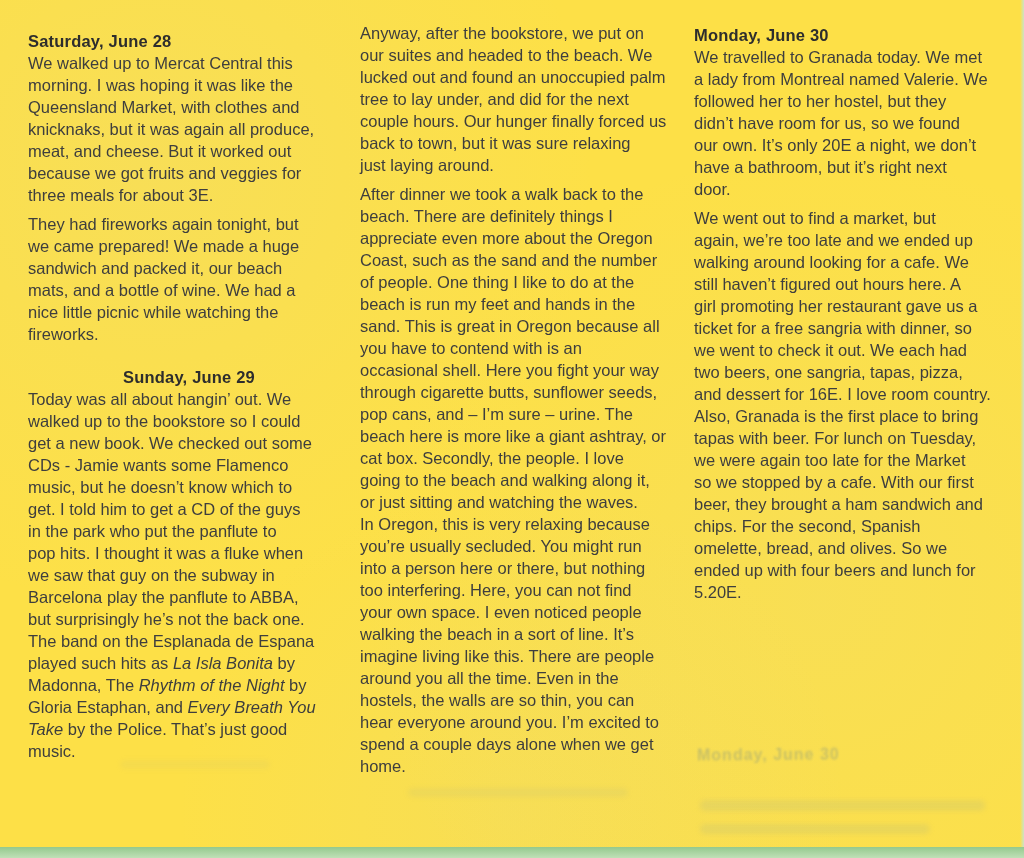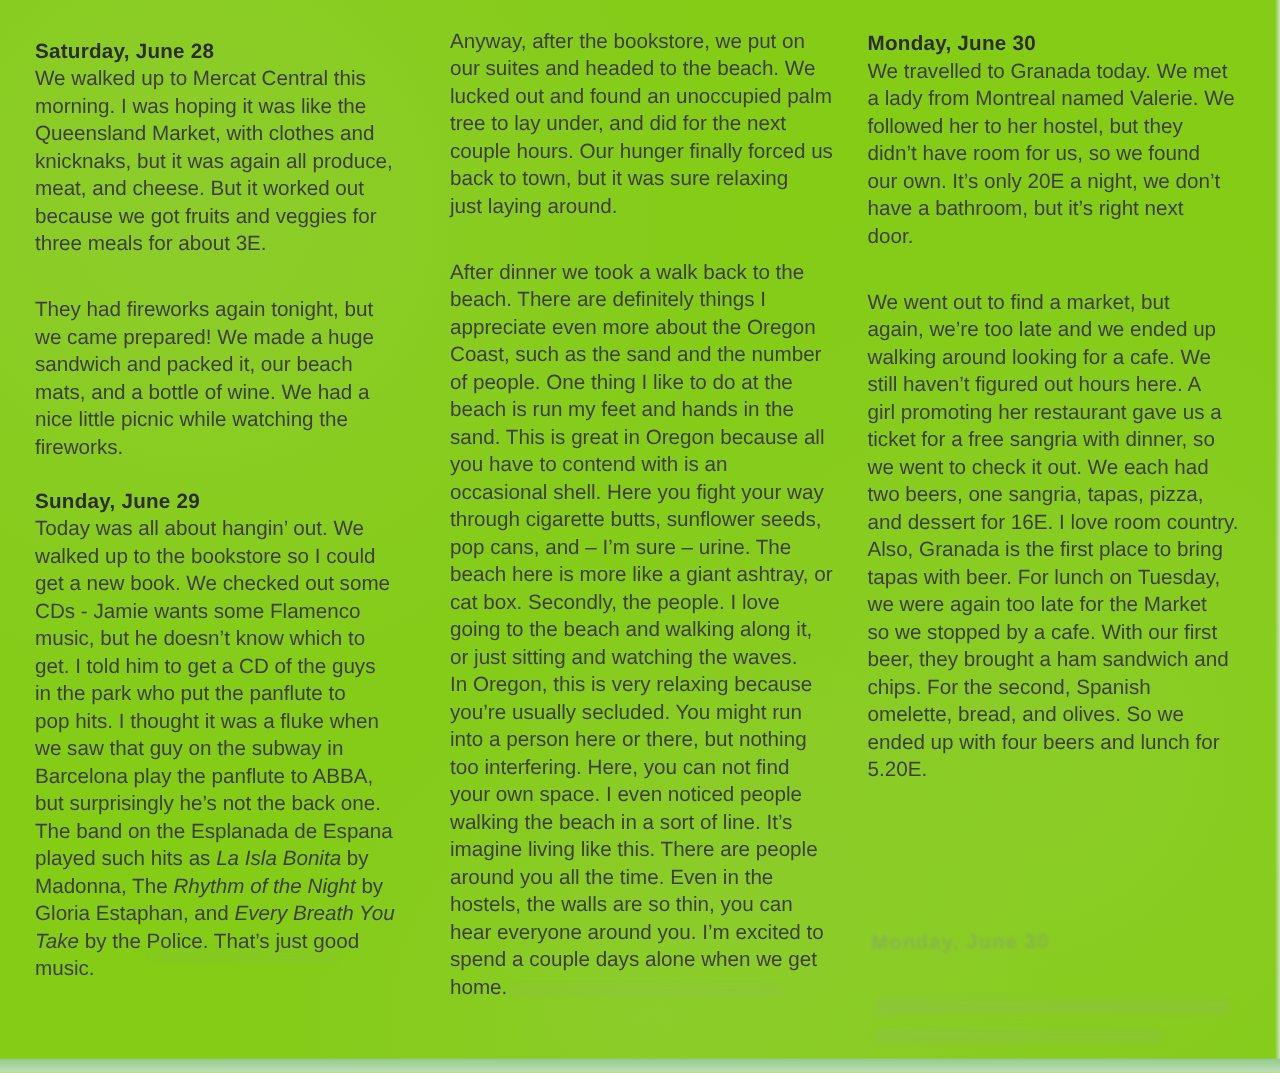--- a/index.html
+++ b/index.html
@@ -1,38 +1,38 @@
 <!DOCTYPE html>
 <html><head>
 <meta charset="utf-8">
 <style>
   html,body{margin:0;padding:0;background:#e8e8e4;}
   .page{
     position:relative;
     width:1024px;height:858px;
-    background:#84cc16;
+    background:#fde047;
     overflow:hidden;
     font-family:"Liberation Sans","DejaVu Sans",sans-serif;
     color:#3e3e3e;
   }
   
   .page::before{
     content:"";position:absolute;inset:0;pointer-events:none;
     background:
       radial-gradient(circle at 15% 20%, rgba(210,210,200,0.12), transparent 40%),
       radial-gradient(circle at 80% 70%, rgba(205,210,198,0.10), transparent 45%),
       radial-gradient(circle at 50% 95%, rgba(200,205,195,0.10), transparent 35%);
   }
   .column{position:absolute;font-size:16.5px;line-height:22px;}
   #col1{left:28px;top:30px;width:322px;}
   #col2{left:360px;top:22px;width:322px;}
   #col3{left:694px;top:24px;width:318px;}
   .heading{font-weight:bold;color:#2d2d2d;letter-spacing:0.2px;}
-  .para + .para{margin-top:31px;}
-  .para + .heading{margin-top:21px;}
+  .para + .para{margin-top:7px;}
+  .para + .heading{margin-top:21px;text-align:center;}
   .line{white-space:nowrap;}
   .line em{}
   
   .ghost-heading{
     position:absolute;left:697px;top:746px;
     font-weight:bold;font-size:16px;letter-spacing:1px;
     color:rgba(125,145,128,0.38);
     filter:blur(1.1px);
     transform:rotate(-0.4deg);
   }

